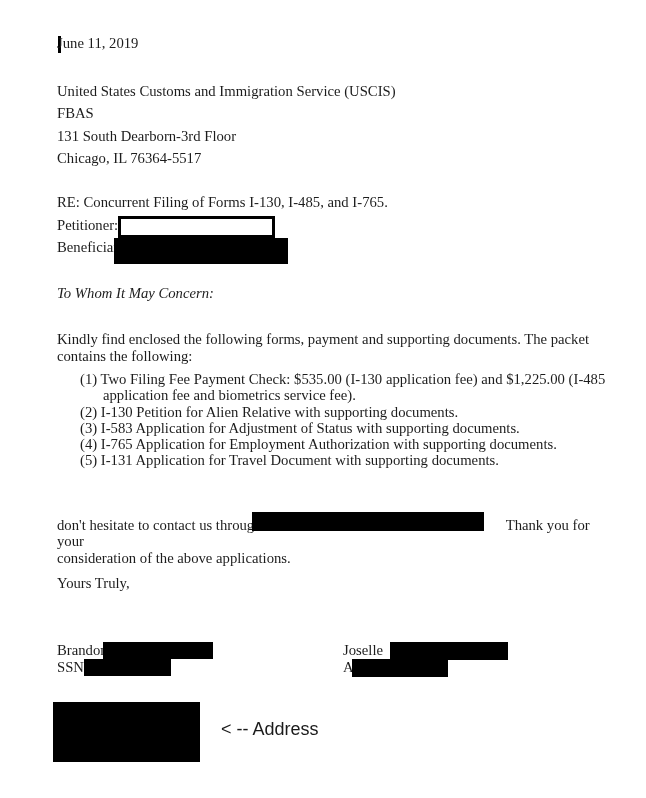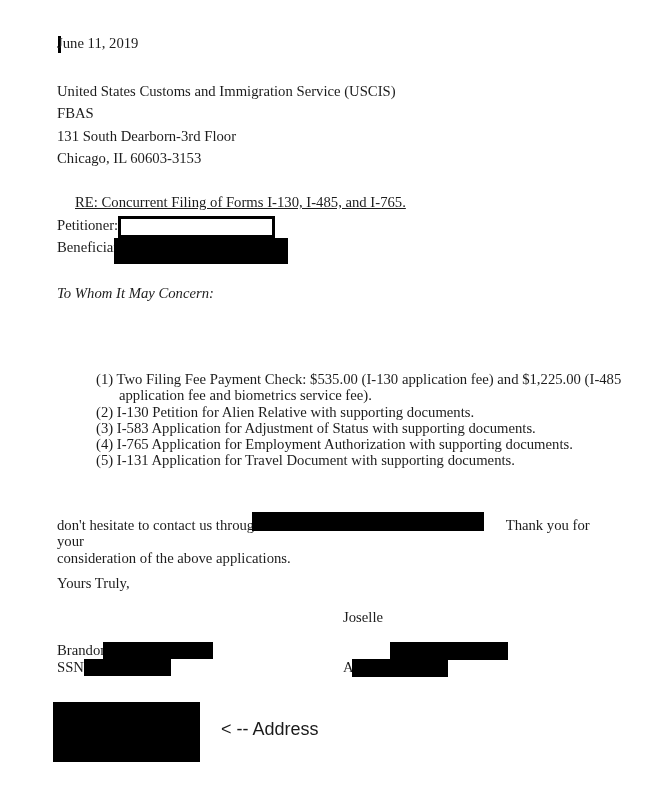--- a/index.html
+++ b/index.html
@@ -59,33 +59,35 @@
 
 <div class="page">
 
   <div class="cursor"></div>
 
   <div class="abs line" style="left:57px; top:35px;">June 11, 2019</div>
 
   <div class="abs address-block" style="left:57px; top:80px;">United States Customs and Immigration Service (USCIS)
 FBAS
 131 South Dearborn-3rd Floor
-Chicago, IL 60603-3153</div>
+Chicago, IL 76364-5517</div>
 
-  <div class="abs line" style="left:75px; top:194px;text-decoration:underline;">RE: Concurrent Filing of Forms I-130, I-485, and I-765.</div>
+  <div class="abs line" style="left:57px; top:194px;">RE: Concurrent Filing of Forms I-130, I-485, and I-765.</div>
   <div class="abs line" style="left:57px; top:217px;">Petitioner:</div>
   <div class="abs line" style="left:57px; top:239px;">Beneficiary:</div>
 
   <div class="redaction-outline" style="left:118px; top:216px; width:157px; height:22px;"></div>
   <div class="redaction" style="left:114px; top:238px; width:174px; height:26px;"></div>
 
   <div class="abs line" style="left:57px; top:285px;font-style:italic;">To Whom It May Concern:</div>
 
+  <div class="abs multiline" style="left:57px; top:331px;">Kindly find enclosed the following forms, payment and supporting documents. The packet
+contains the following:</div>
 
-  <div class="abs list" style="left:73px; top:371px; width:560px;">
+  <div class="abs list" style="left:57px; top:371px; width:560px;">
     <div class="list-item">(1) Two Filing Fee Payment Check: $535.00 (I-130 application fee) and $1,225.00 (I-485
 application fee and biometrics service fee).</div>
     <div class="list-item">(2) I-130 Petition for Alien Relative with supporting documents.</div>
     <div class="list-item">(3) I-583 Application for Adjustment of Status with supporting documents.</div>
     <div class="list-item">(4) I-765 Application for Employment Authorization with supporting documents.</div>
     <div class="list-item">(5) I-131 Application for Travel Document with supporting documents.</div>
   </div>
 
   <div class="abs closing-para" style="left:57px; top:500px;">
     <br>
@@ -93,21 +95,21 @@
     <span class="inline-spacer"></span>
     <span>Thank you for your</span><br>
     <span>consideration of the above applications.</span>
   </div>
   <div class="redaction" style="left:252px; top:512px; width:232px; height:19px;"></div>
 
   <div class="abs line" style="left:57px; top:575px;text-align:center;">Yours Truly,</div>
 
   <div class="abs line" style="left:57px; top:642px;">Brandon</div>
   <div class="abs line" style="left:57px; top:659px;">SSN:</div>
-  <div class="abs line" style="left:343px; top:609px;">Joselle</div>
+  <div class="abs line" style="left:343px; top:642px;">Joselle</div>
   <div class="abs line" style="left:343px; top:659px;">A</div>
 
   <div class="redaction" style="left:103px; top:642px; width:110px; height:17px;"></div>
   <div class="redaction" style="left:84px; top:659px; width:87px; height:17px;"></div>
   <div class="redaction" style="left:390px; top:642px; width:118px; height:18px;"></div>
   <div class="redaction" style="left:352px; top:659px; width:96px; height:18px;"></div>
 
   <div class="redaction" style="left:53px; top:702px; width:147px; height:60px;"></div>
   <div class="annotation">&lt; -- Address</div>
 

